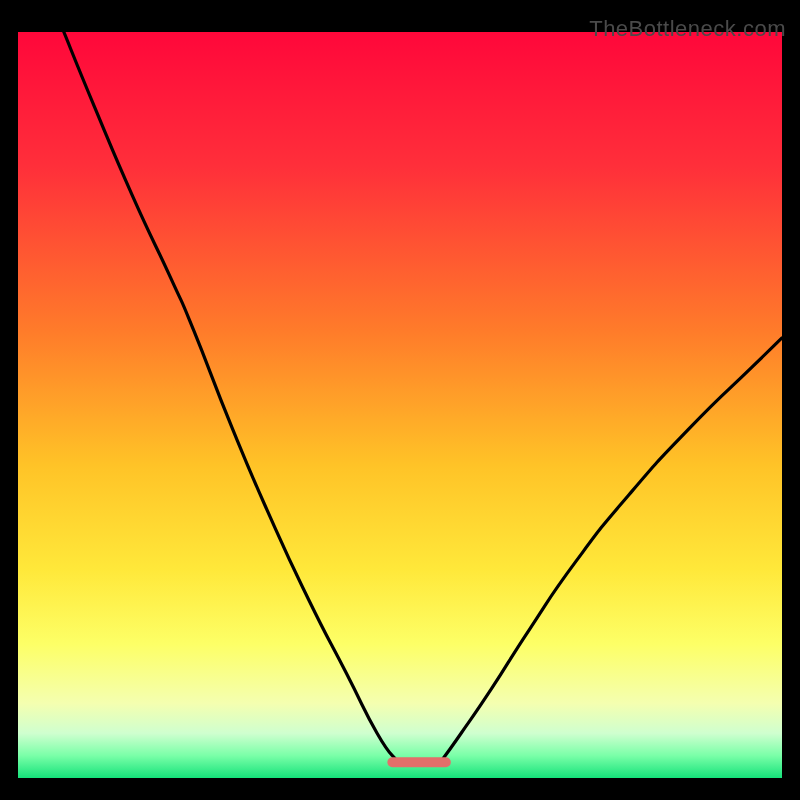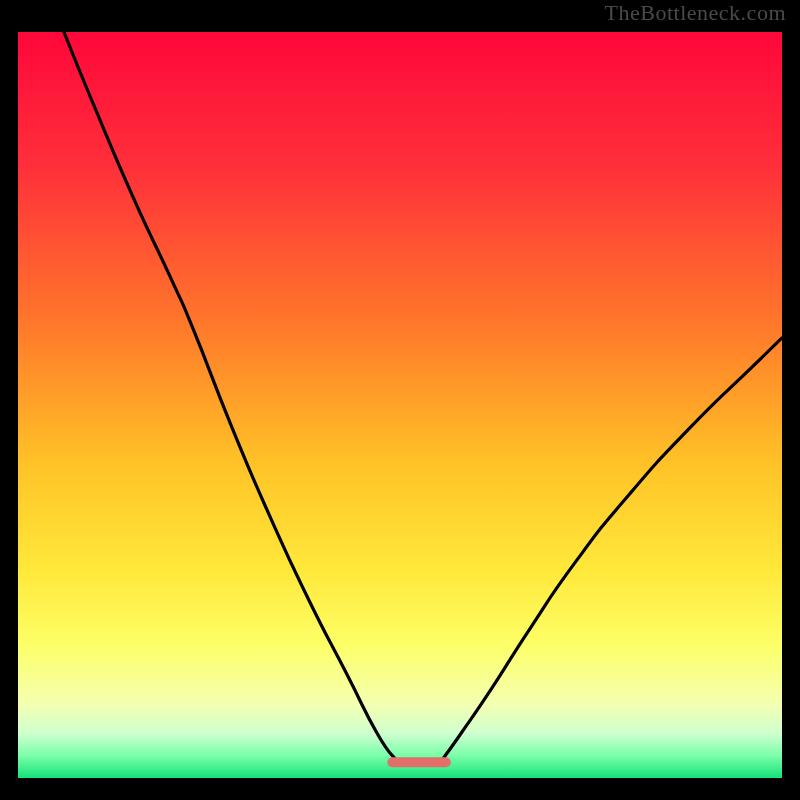--- a/index.html
+++ b/index.html
@@ -12,28 +12,27 @@
     font-family: Arial, Helvetica, sans-serif;
   }
   .frame {
     position: relative;
     width: 800px;
     height: 800px;
     background: #000;
   }
   .watermark {
     position: absolute;
-    top: 0;
+    top: 16px;
     right: 14px;
     color: #4a4a4a;
     font-size: 22px;
     font-weight: 500;
     letter-spacing: 0.5px;
     z-index: 10;
-    font-family: Liberation Serif, serif;
   }
   .plot-area {
     position: absolute;
     left: 18px;
     right: 18px;
     top: 32px;
     bottom: 22px;
   }
   svg {
     width: 100%;

